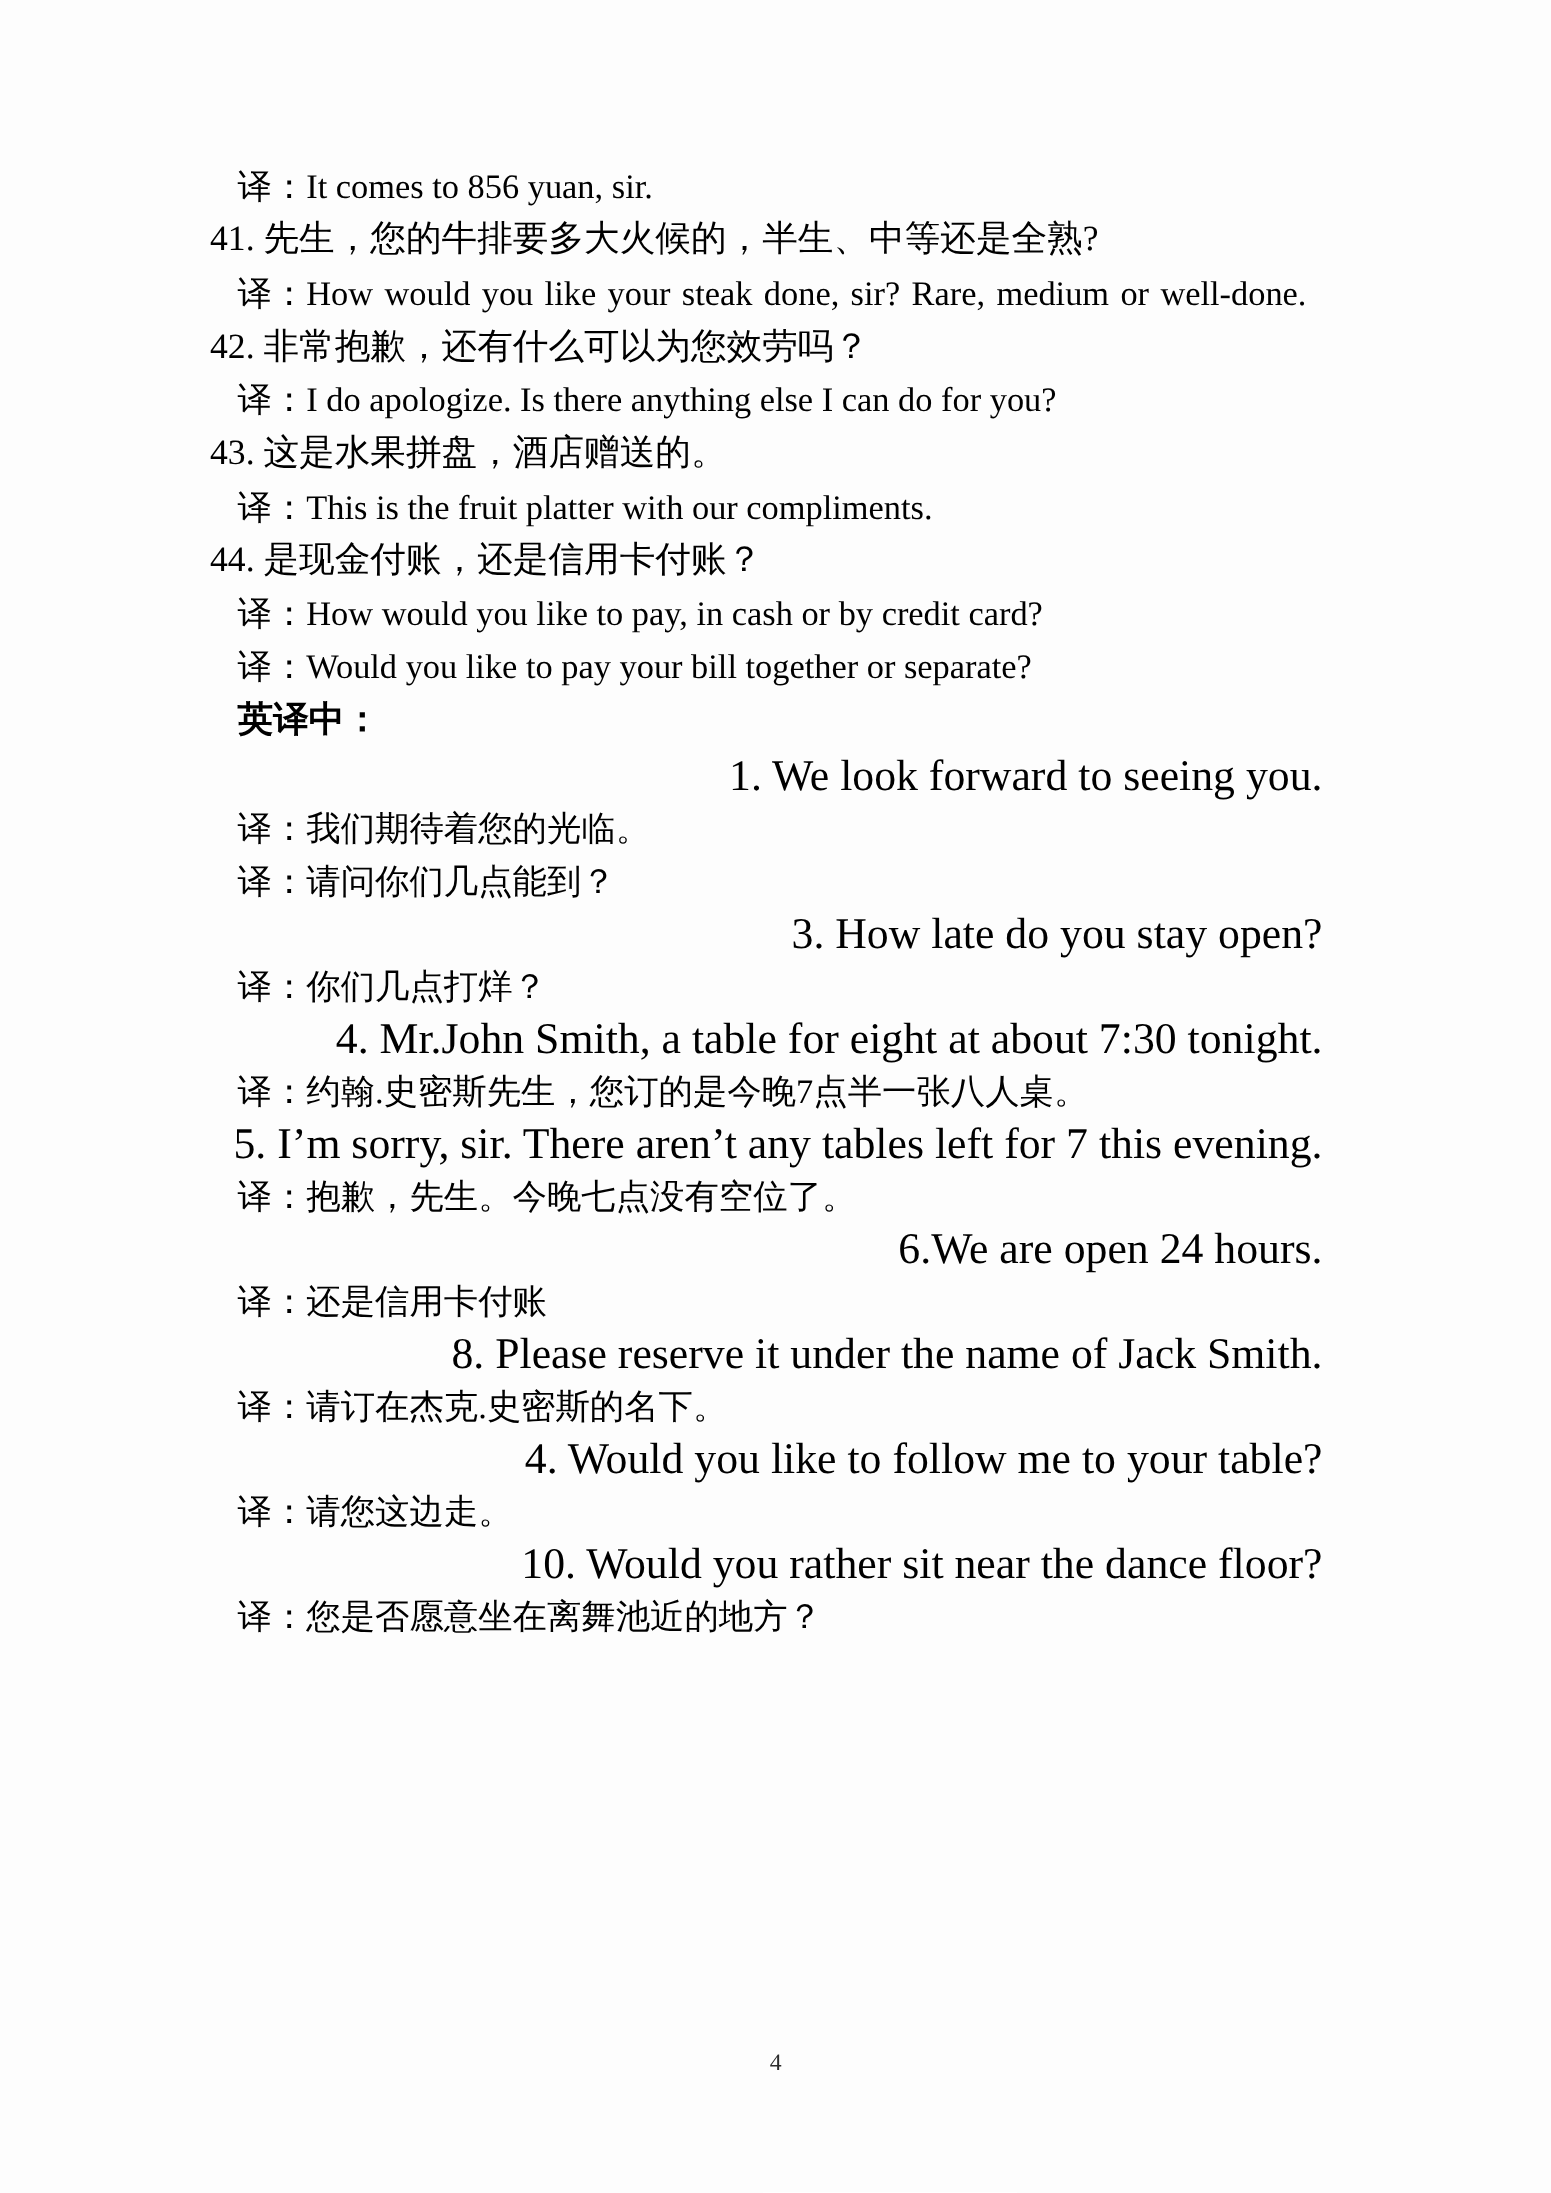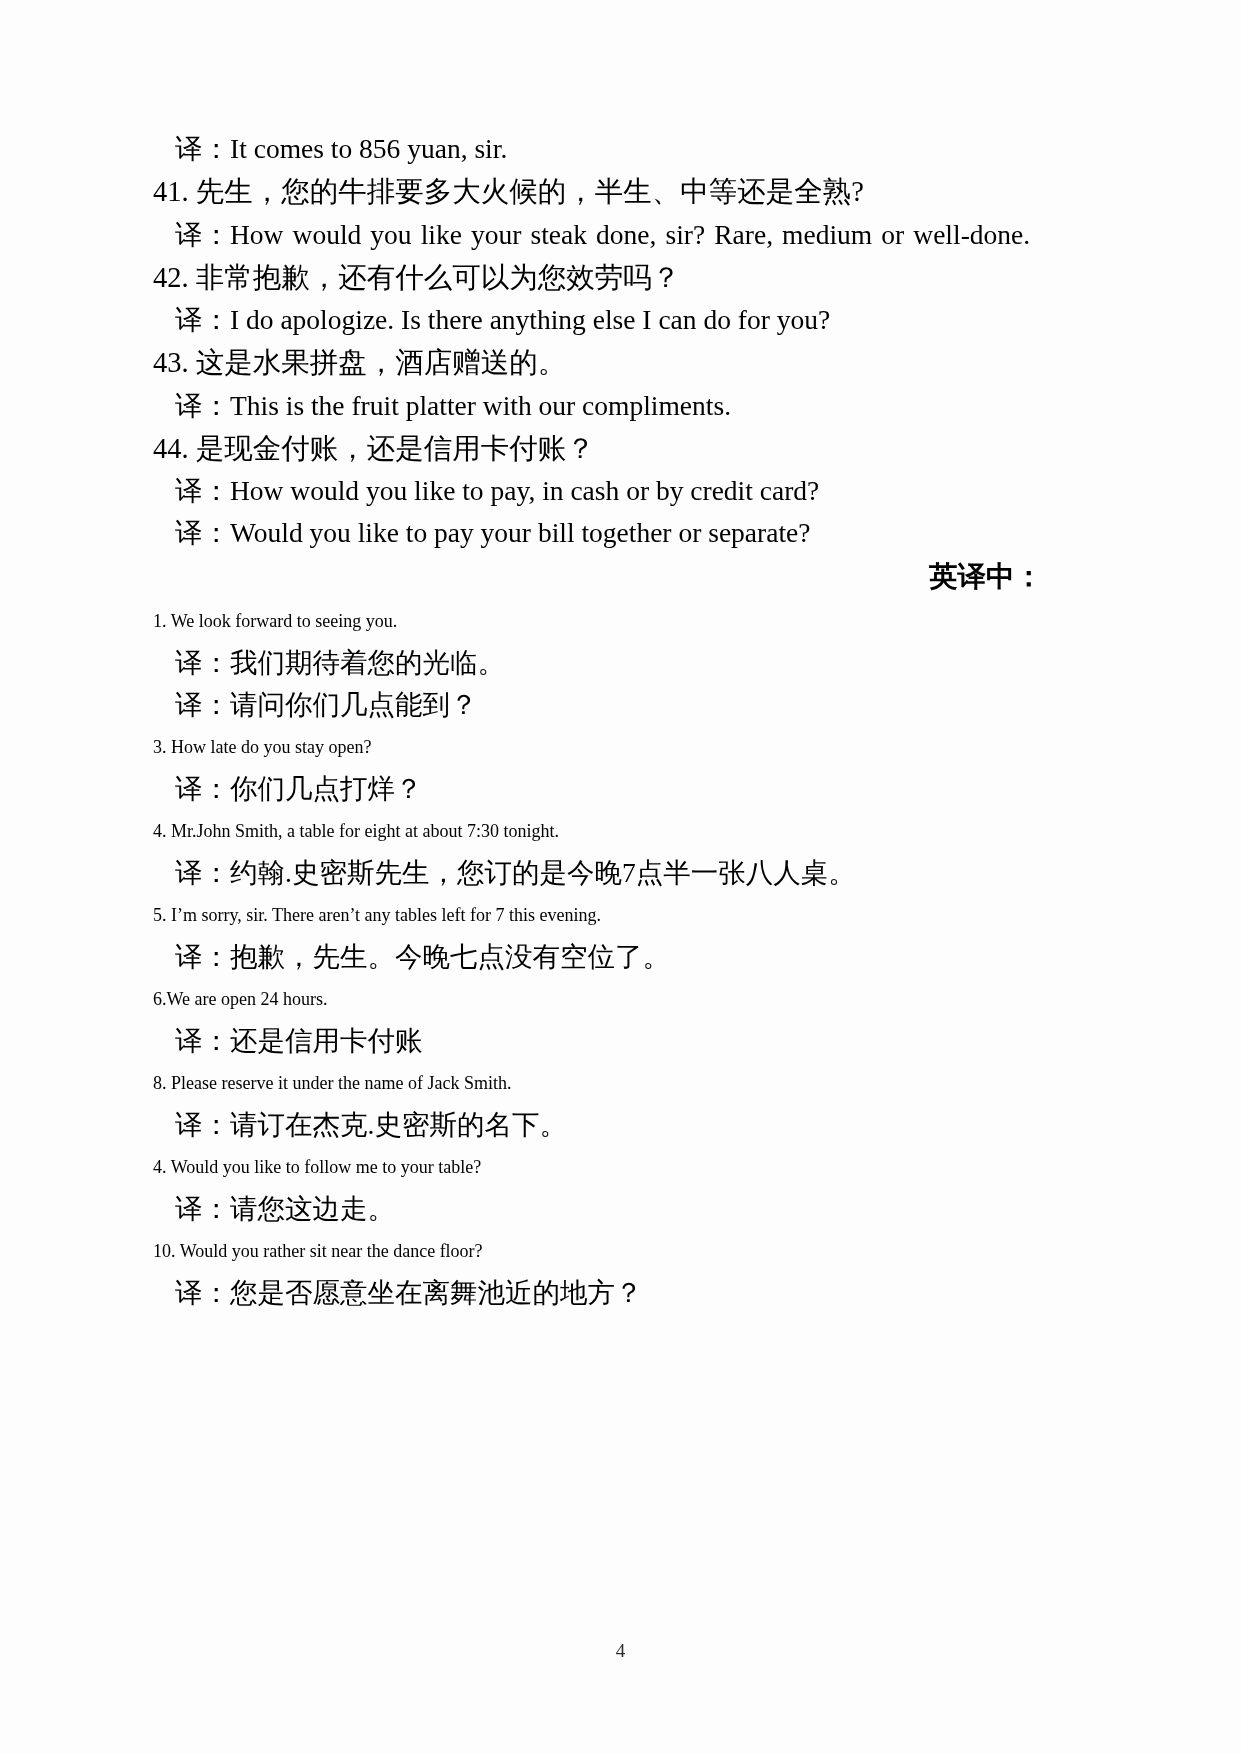--- a/index.html
+++ b/index.html
@@ -14,37 +14,38 @@
   .page {
     position: relative;
     width: 1241px;
     height: 1754px;
     background: #fdfdfd;
     box-sizing: border-box;
     overflow: hidden;
   }
   .content {
     position: absolute;
-    left: 153px;
+    left: 168px;
     top: 128px;
     width: 890px;
   }
   
   .cn-item {
     margin: 0;
     padding: 0;
     font-size: 28.5px;
     line-height: 43.5px;
   }
   
   .en-item {
     margin: 0;
     padding: 0;
-    font-size: 18px;
+    font-size: 35px;
     line-height: 42px;
+    text-align: right;
   }
   
   .trans {
     margin: 0;
     padding: 0;
     text-indent: 22px;
     font-size: 27.5px;
     line-height: 42px;
   }
   
@@ -54,21 +55,20 @@
     word-spacing: 2.2px;
   }
   
   .section-head {
     margin: 0;
     padding: 0;
     text-indent: 22px;
     font-size: 28.5px;
     line-height: 46px;
     font-weight: bold;
-    text-align: right;
   }
 
   
   .cjk { font-family: "Liberation Serif", "DejaVu Serif", serif; }
 
   .page-number {
     position: absolute;
     left: 0;
     right: 0;
     top: 1640px;

